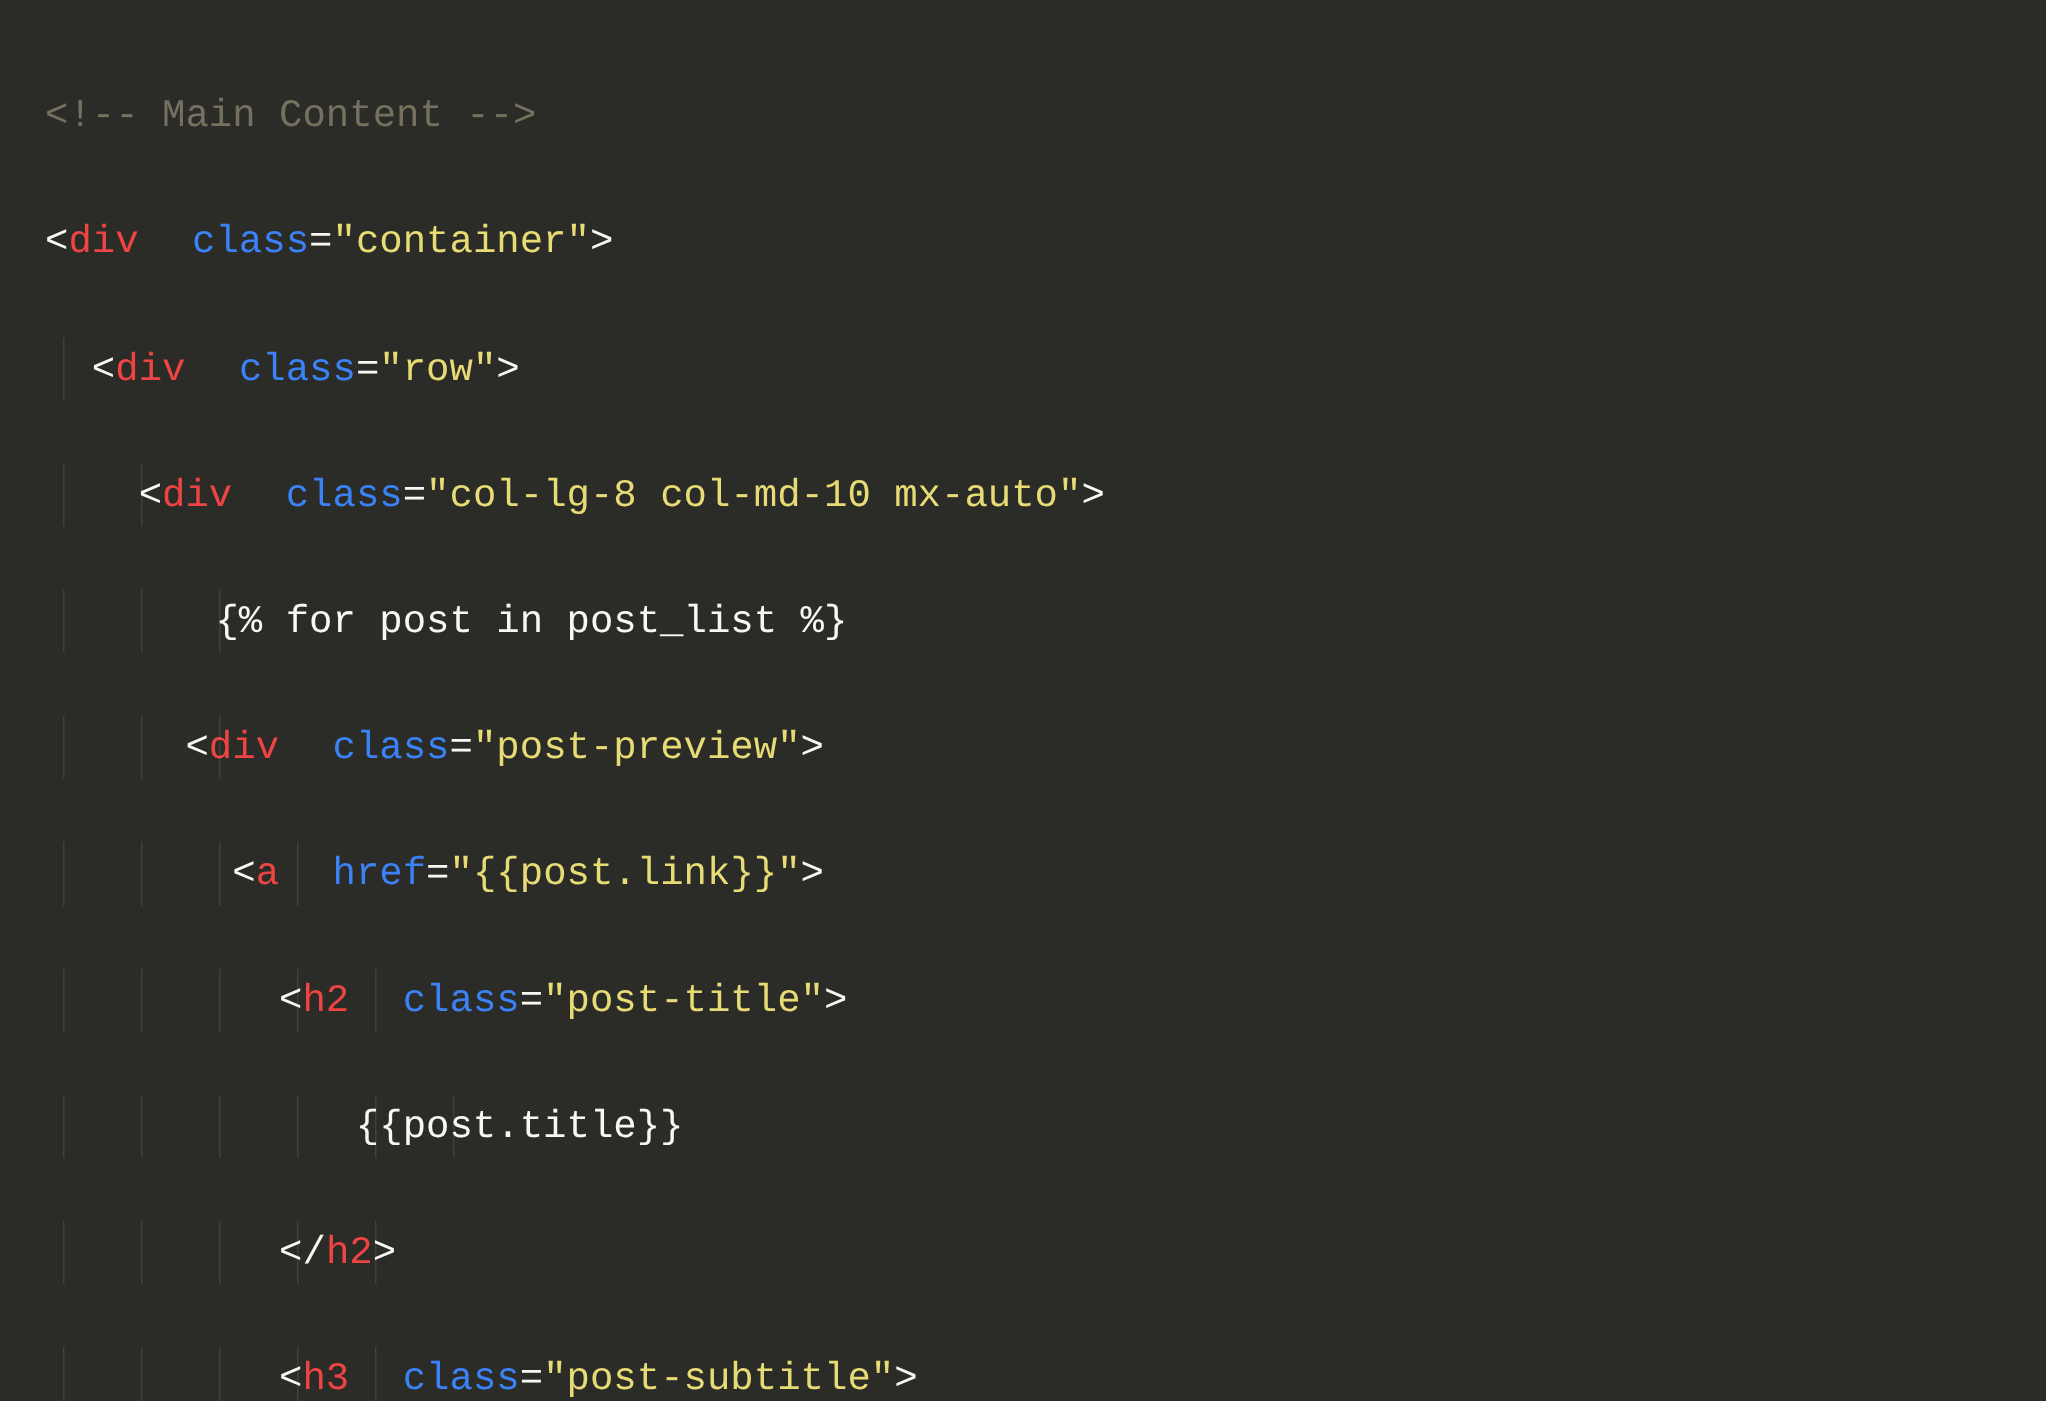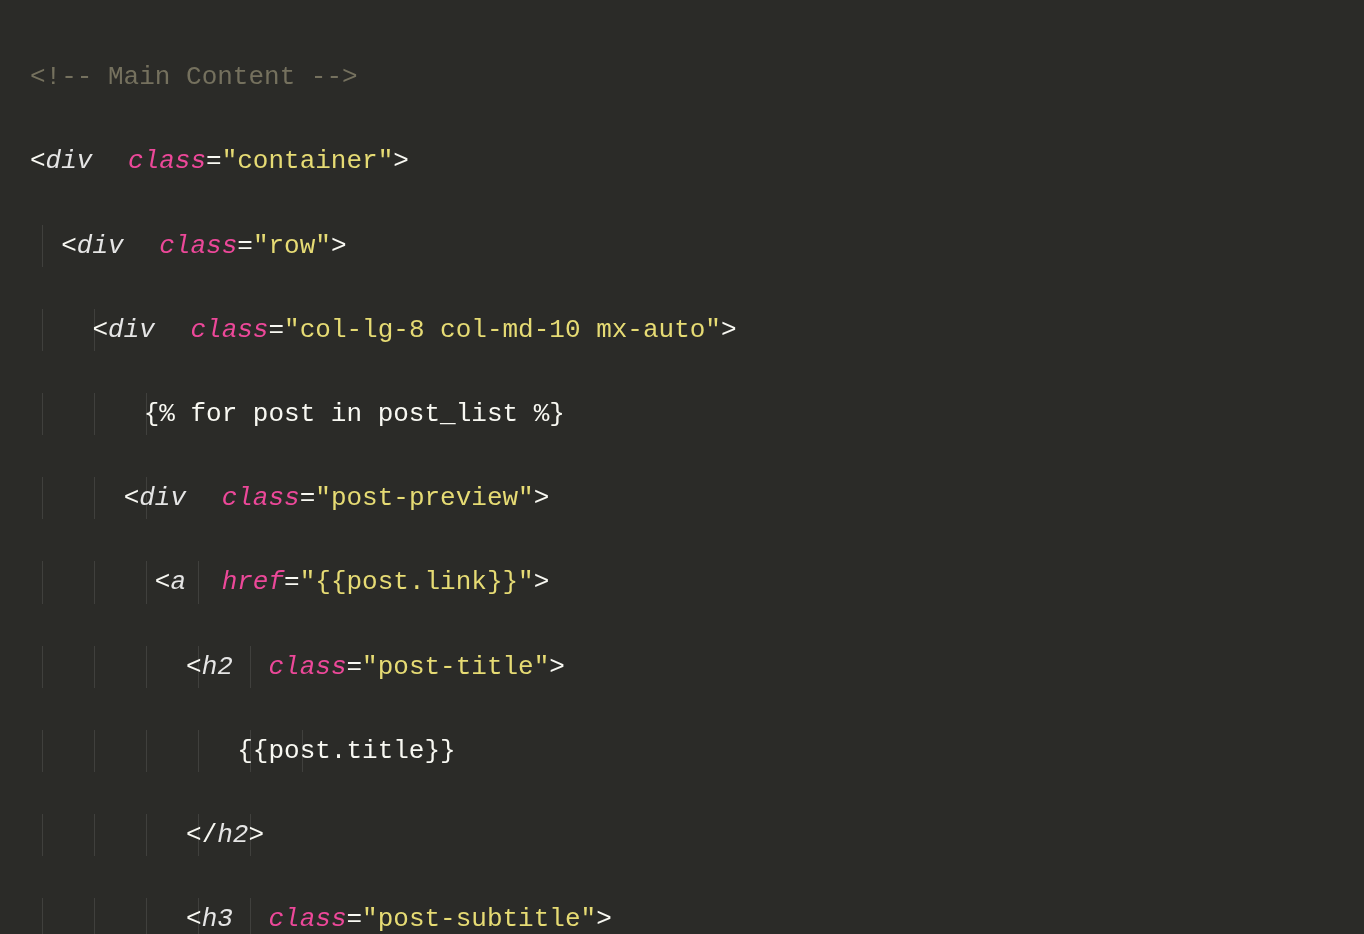--- a/index.html
+++ b/index.html
@@ -24,22 +24,22 @@
   }
   .indent-guide {
     position: absolute;
     border-left: 1px solid rgba(255,255,255,0.10);
     height: 100%;
     top: 0;
   }
   
   .comment { color: #75715e; text-align: right; }
   .bracket { color: #f8f8f2; }
-  .tagname { color: #e5e5e5; font-style: italic; }
-  .attrname { color: #ec4899; font-style: italic; }
+  .tagname { color: #ef4444; }
+  .attrname { color: #3b82f6; }
   .op { color: #f8f8f2; }
   .string { color: #e6db74; }
   .text { color: #f8f8f2; margin-left: 20px; }
 </style>
 </head>
 <body>
 
 <div class="editor">
 <span class="line"><span class="comment">&lt;!-- Main Content --&gt;</span></span>
 <span class="line"><span class="bracket">&lt;</span><span class="tagname">div</span><span class="text"> </span><span class="attrname">class</span><span class="op">=</span><span class="string">"container"</span><span class="bracket">&gt;</span></span>

